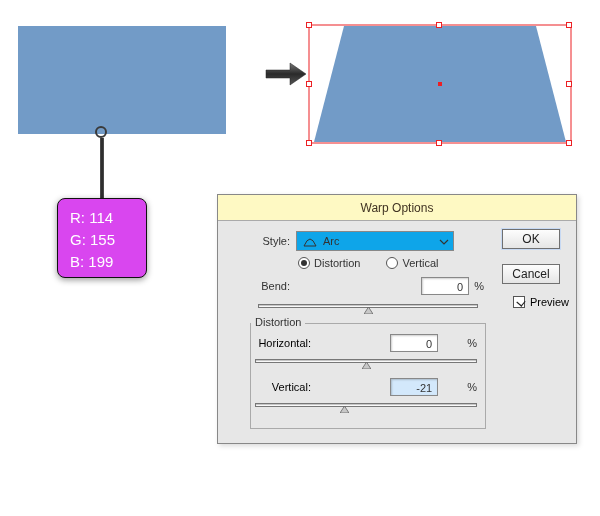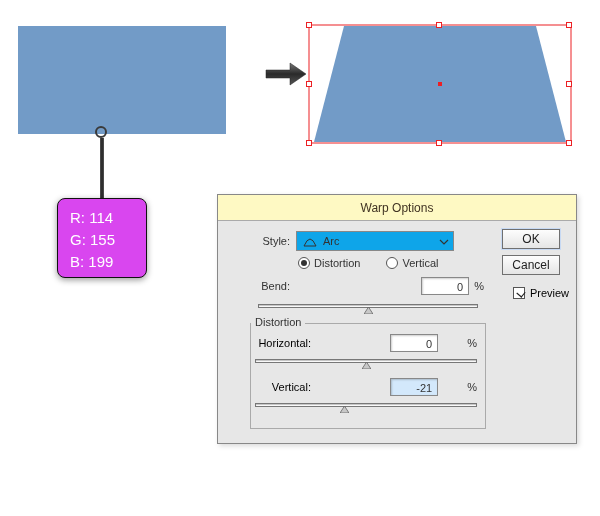--- a/index.html
+++ b/index.html
@@ -117,21 +117,21 @@
   .right-col {
     position:absolute; right:10px; top:8px; width:70px;
     display:flex; flex-direction:column; gap:6px; align-items:center;
   }
   .btn {
     width:58px; height:20px; background:linear-gradient(#fdfdfd,#e5e5e5);
     border:1px solid #707070; font-size:12px; color:#222;
     display:flex; align-items:center; justify-content:center;
     box-shadow: 0 0 0 1px #c7d9f3;
   }
-  .btn.cancel { box-shadow:none; }
+  .btn.cancel { box-shadow:none;margin-top:9px; }
   .check {
     display:flex; align-items:center; font-size:11px; margin-top:6px;padding-left:20px;
   }
   .check .box {
     width:12px; height:12px; border:1px solid #555; background:#fff;
     margin-right:5px; position:relative;
   }
   .check .box.checked::after{
     content:""; position:absolute; left:1px; top:-1px; width:10px; height:10px;
     border-right:2px solid #222; border-bottom:2px solid #222;

